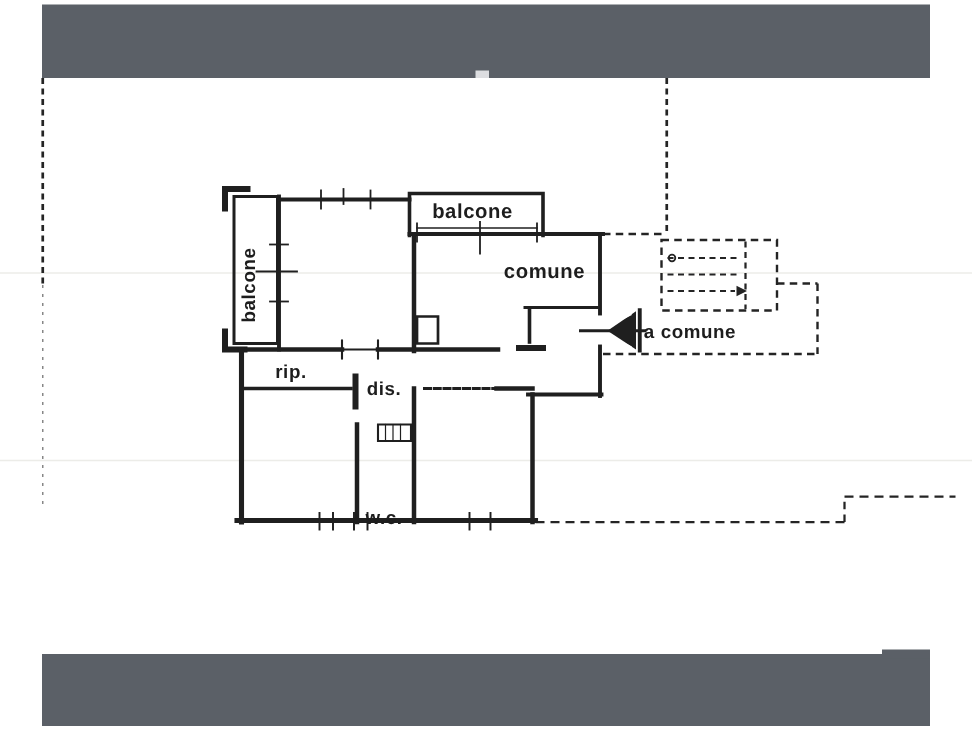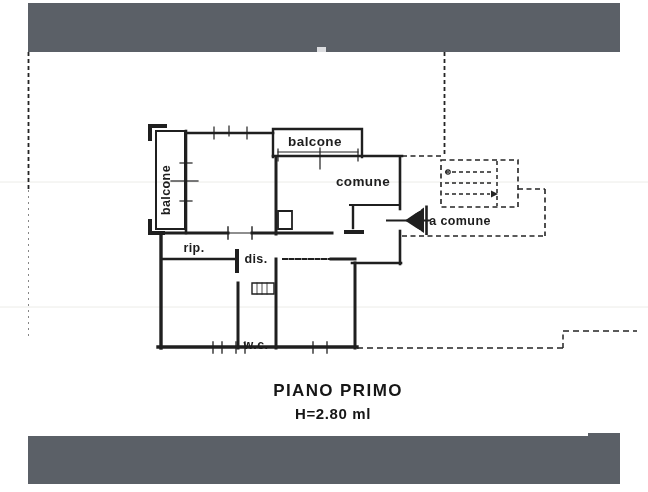--- a/index.html
+++ b/index.html
@@ -138,16 +138,14 @@
   </svg>
 
   <div class="lbl lbl-vert" style="left:166px;top:190px;">balcone</div>
   <div class="lbl lbl-big" style="left:315px;top:141px;">balcone</div>
   <div class="lbl lbl-big" style="left:363px;top:181px;">comune</div>
   <div class="lbl" style="left:194px;top:248px;">rip.</div>
   <div class="lbl" style="left:256px;top:259px;text-align:center;">dis.</div>
   <div class="lbl" style="left:256px;top:317px;margin-top:28px;">w.c.</div>
   <div class="lbl" style="left:460px;top:221px;text-align:center;">a comune</div>
 
-  <div class="caption-title" style="left:338px;top:391px;">PIANO PRIMO</div>
-  <div class="caption-sub" style="left:333px;top:413px;">H=2.80 ml</div>
 
 </div>
 
 </body></html>

